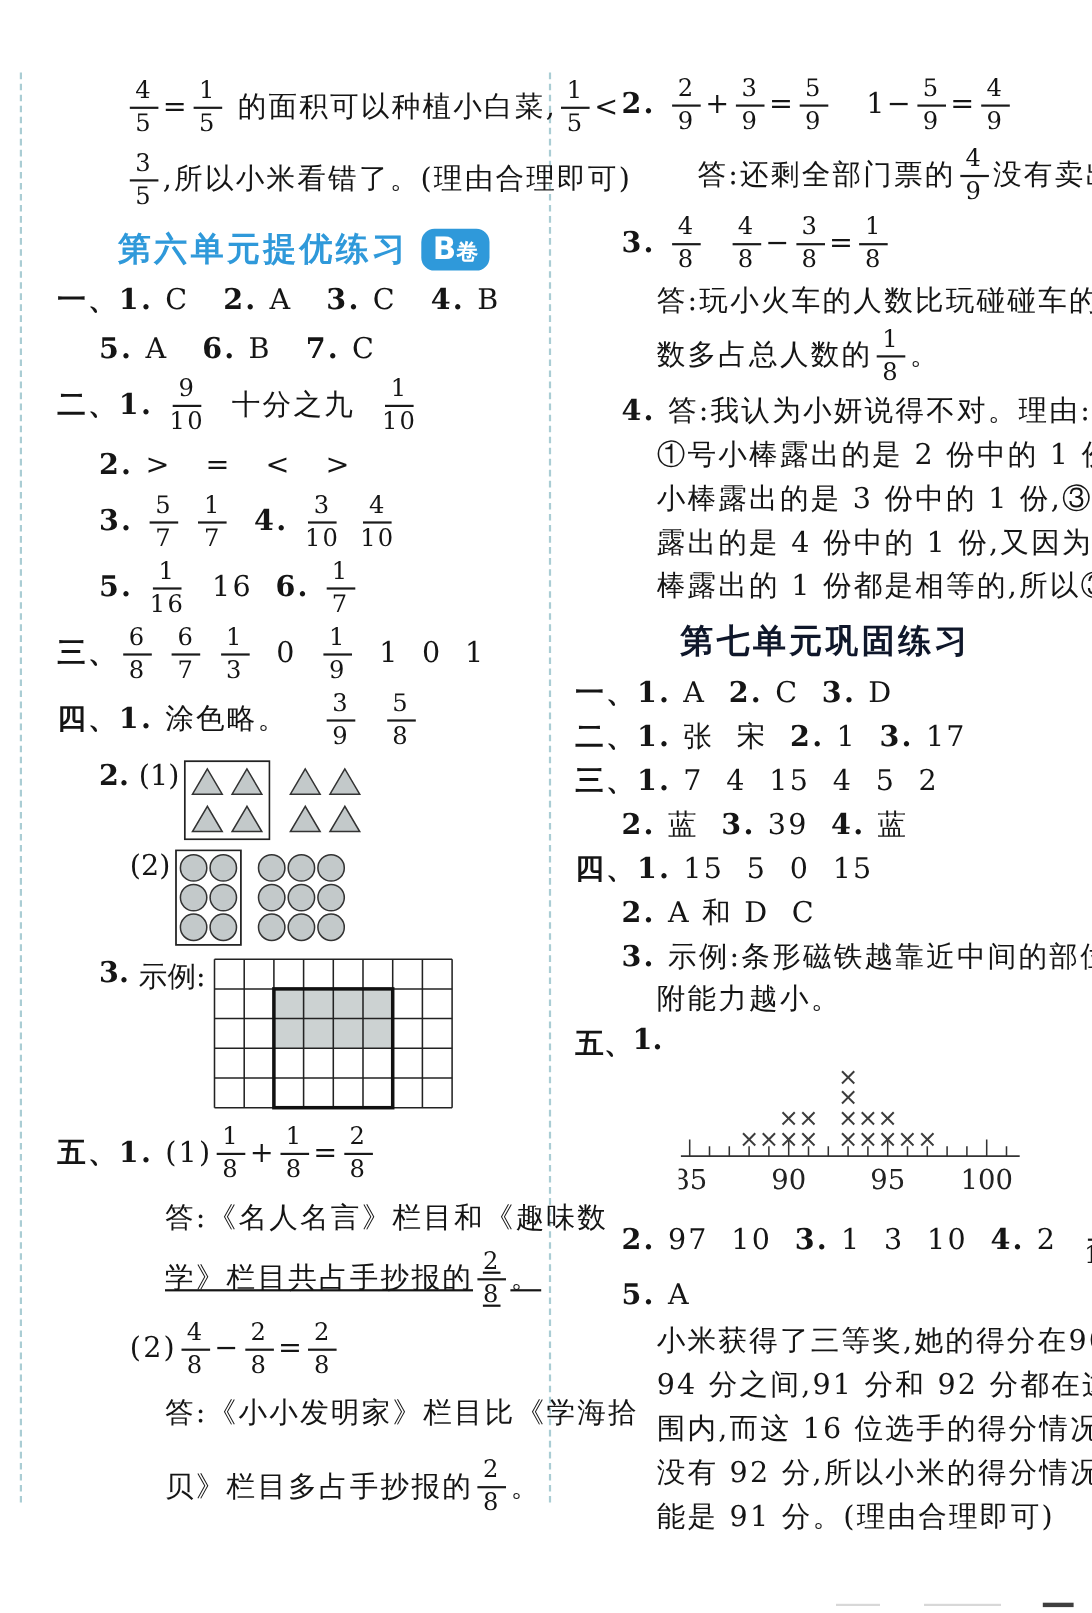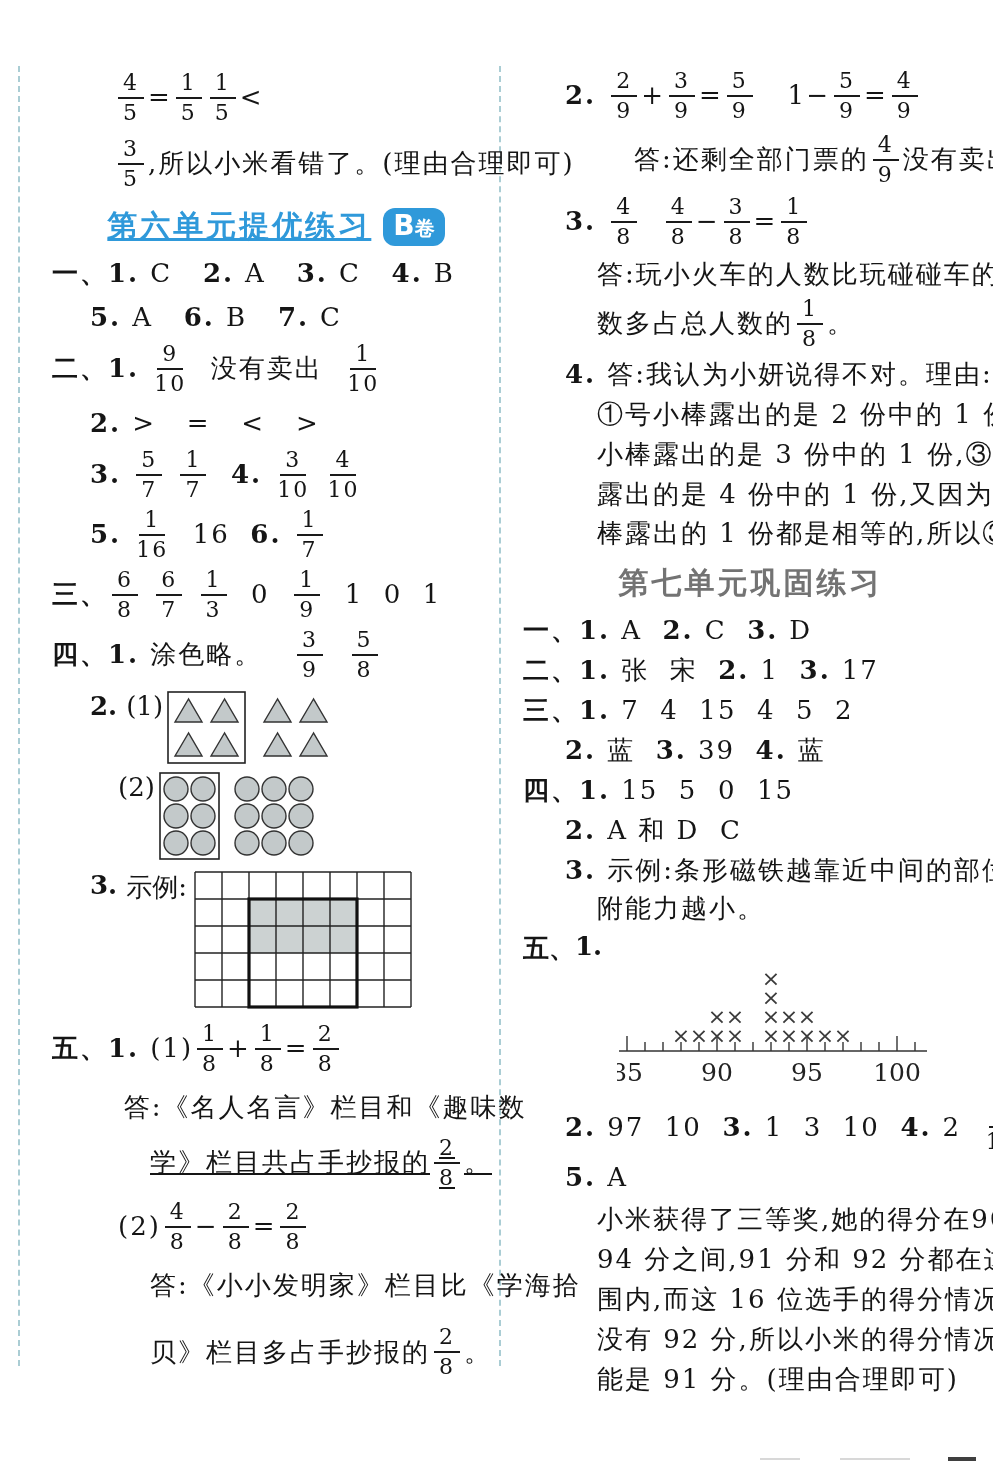--- a/index.html
+++ b/index.html
@@ -39,32 +39,32 @@
   .artifact{position:absolute;background:#d8d8d8;height:2px;}
   .artifact.dark{background:#3f3f3f;height:4px;}
 </style>
 </head>
 <body style="background: rgb(255, 255, 255); color: rgb(21, 21, 21);">
 
 <div class="divider" id="left-divider" style="border-left-color: rgb(170, 205, 212);"></div>
 <div class="divider" id="center-divider" style="border-left-color: rgb(170, 205, 212);"></div>
 
 <div class="col" id="left-col">
-    <div class="line" style="margin-top: 10px; margin-left: 62px;"><span class="frac"><span class="n">4</span><span class="d">5</span></span><span class="txt">=</span><span class="frac"><span class="n">1</span><span class="d">5</span></span><span class="frac"><span class="n">1</span><span class="d">5</span></span><span class="txt">&lt;</span></div>
+    <div class="line" style="margin-top: 10px; margin-left: 62px;"><span class="frac"><span class="n">4</span><span class="d">5</span></span><span class="txt">=</span><span class="frac"><span class="n">1</span><span class="d">5</span></span><span class="txt"> 的面积可以种植小白菜,</span><span class="frac"><span class="n">1</span><span class="d">5</span></span><span class="txt">&lt;</span></div>
     <div class="line" style="margin-top: 14px; margin-left: 62px;"><span class="frac"><span class="n">3</span><span class="d">5</span></span><span class="txt">,所以小米看错了。(理由合理即可)</span></div>
-    <div class="heading" style="color: rgb(47, 153, 218); margin-top: 16px; text-decoration: underline;">
+    <div class="heading" style="color: rgb(47, 153, 218); margin-top: 16px;">
       <span class="htxt">第六单元提优练习</span>
       <span class="badge" style="background: rgb(47, 153, 218);">
         <span class="b1">B</span>
         <span class="b2">卷</span>
       </span>
     </div>
     <div class="line" style="margin-top: 12px;"><span class="txt bd">一、</span><span class="txt bd">1. </span><span class="txt">C   </span><span class="txt bd">2. </span><span class="txt">A   </span><span class="txt bd">3. </span><span class="txt">C   </span><span class="txt bd">4. </span><span class="txt">B</span></div>
     <div class="line" style="margin-top: 14px; margin-left: 38px;"><span class="txt bd">5. </span><span class="txt">A   </span><span class="txt bd">6. </span><span class="txt">B   </span><span class="txt bd">7. </span><span class="txt">C</span></div>
-    <div class="line" style="margin-top: 10px;"><span class="txt bd">二、</span><span class="txt bd">1. </span><span class="frac"><span class="n">9</span><span class="d">10</span></span><span class="txt">  没有卖出  </span><span class="frac"><span class="n">1</span><span class="d">10</span></span></div>
+    <div class="line" style="margin-top: 10px;"><span class="txt bd">二、</span><span class="txt bd">1. </span><span class="frac"><span class="n">9</span><span class="d">10</span></span><span class="txt">  十分之九  </span><span class="frac"><span class="n">1</span><span class="d">10</span></span></div>
     <div class="line" style="margin-top: 14px; margin-left: 38px;"><span class="txt bd">2. </span><span class="txt">&gt;   =   &lt;   &gt;</span></div>
     <div class="line" style="margin-top: 10px; margin-left: 38px;"><span class="txt bd">3. </span><span class="frac"><span class="n">5</span><span class="d">7</span></span><span class="txt"> </span><span class="frac"><span class="n">1</span><span class="d">7</span></span><span class="txt">  </span><span class="txt bd">4. </span><span class="frac"><span class="n">3</span><span class="d">10</span></span><span class="txt"> </span><span class="frac"><span class="n">4</span><span class="d">10</span></span></div>
     <div class="line" style="margin-top: 8px; margin-left: 38px;"><span class="txt bd">5. </span><span class="frac"><span class="n">1</span><span class="d">16</span></span><span class="txt">  16  </span><span class="txt bd">6. </span><span class="frac"><span class="n">1</span><span class="d">7</span></span></div>
     <div class="line" style="margin-top: 8px;"><span class="txt bd">三、</span><span class="frac"><span class="n">6</span><span class="d">8</span></span><span class="txt"> </span><span class="frac"><span class="n">6</span><span class="d">7</span></span><span class="txt"> </span><span class="frac"><span class="n">1</span><span class="d">3</span></span><span class="txt">  0  </span><span class="frac"><span class="n">1</span><span class="d">9</span></span><span class="txt">  1  0  1</span></div>
     <div class="line" style="margin-top: 8px;"><span class="txt bd">四、</span><span class="txt bd">1. </span><span class="txt">涂色略。   </span><span class="frac"><span class="n">3</span><span class="d">9</span></span><span class="txt">  </span><span class="frac"><span class="n">5</span><span class="d">8</span></span></div>
     <div class="figline" style="margin-top: 10px; margin-left: 38px;"><span class="txt bd">2. </span><span class="txt">(1)</span><svg width="79" height="73" style="margin: 0px 10px 0px 4px;">
         <rect x="1" y="1" width="77" height="71" fill="none" stroke="#222" stroke-width="1.6"></rect>
         <polygon points="21.5,8 8,31 35,31" fill="#c3c9ca" stroke="#333" stroke-width="1.4"></polygon>
         <polygon points="57.5,8 44,31 71,31" fill="#c3c9ca" stroke="#333" stroke-width="1.4"></polygon>
         <polygon points="21.5,42 8,65 35,65" fill="#c3c9ca" stroke="#333" stroke-width="1.4"></polygon>
@@ -107,38 +107,38 @@
         <line x1="218" y1="2" x2="218" y2="137" stroke="#222" stroke-width="1.4"></line>
         <line x1="2" y1="2" x2="218" y2="2" stroke="#222" stroke-width="1.4"></line>
         <line x1="2" y1="29" x2="218" y2="29" stroke="#222" stroke-width="1.4"></line>
         <line x1="2" y1="56" x2="218" y2="56" stroke="#222" stroke-width="1.4"></line>
         <line x1="2" y1="83" x2="218" y2="83" stroke="#222" stroke-width="1.4"></line>
         <line x1="2" y1="110" x2="218" y2="110" stroke="#222" stroke-width="1.4"></line>
         <line x1="2" y1="137" x2="218" y2="137" stroke="#222" stroke-width="1.4"></line>
         <rect x="56" y="29" width="108" height="108" fill="none" stroke="#111" stroke-width="3.2"></rect>
       </svg></div>
     <div class="line" style="margin-top: 14px;"><span class="txt bd">五、</span><span class="txt bd">1. </span><span class="txt">(1)</span><span class="frac"><span class="n">1</span><span class="d">8</span></span><span class="txt">+</span><span class="frac"><span class="n">1</span><span class="d">8</span></span><span class="txt">=</span><span class="frac"><span class="n">2</span><span class="d">8</span></span></div>
-    <div class="line" style="margin-top: 18px; margin-left: 98px; justify-content: center;"><span class="txt">答:《名人名言》栏目和《趣味数</span></div>
+    <div class="line" style="margin-top: 18px; margin-left: 98px;"><span class="txt">答:《名人名言》栏目和《趣味数</span></div>
     <div class="line" style="margin-top: 14px; margin-left: 98px; text-decoration: underline;"><span class="txt">学》栏目共占手抄报的</span><span class="frac"><span class="n">2</span><span class="d">8</span></span><span class="txt">。</span></div>
     <div class="line" style="margin-top: 12px; margin-left: 66px;"><span class="txt">(2)</span><span class="frac"><span class="n">4</span><span class="d">8</span></span><span class="txt">−</span><span class="frac"><span class="n">2</span><span class="d">8</span></span><span class="txt">=</span><span class="frac"><span class="n">2</span><span class="d">8</span></span></div>
     <div class="line" style="margin-top: 18px; margin-left: 98px;"><span class="txt">答:《小小发明家》栏目比《学海拾</span></div>
     <div class="line" style="margin-top: 26px; margin-left: 98px;"><span class="txt">贝》栏目多占手抄报的</span><span class="frac"><span class="n">2</span><span class="d">8</span></span><span class="txt">。</span></div>
   </div>
 <div class="col" id="right-col">
     <div class="line" style="margin-top: 8px; margin-left: 42px;"><span class="txt bd">2. </span><span class="frac"><span class="n">2</span><span class="d">9</span></span><span class="txt">+</span><span class="frac"><span class="n">3</span><span class="d">9</span></span><span class="txt">=</span><span class="frac"><span class="n">5</span><span class="d">9</span></span><span class="txt">   1−</span><span class="frac"><span class="n">5</span><span class="d">9</span></span><span class="txt">=</span><span class="frac"><span class="n">4</span><span class="d">9</span></span></div>
     <div class="line" style="margin-top: 12px; margin-left: 111px;"><span class="txt">答:还剩全部门票的</span><span class="frac"><span class="n">4</span><span class="d">9</span></span><span class="txt">没有卖出。</span></div>
     <div class="line" style="margin-top: 10px; margin-left: 42px;"><span class="txt bd">3. </span><span class="frac"><span class="n">4</span><span class="d">8</span></span><span class="txt">  </span><span class="frac"><span class="n">4</span><span class="d">8</span></span><span class="txt">−</span><span class="frac"><span class="n">3</span><span class="d">8</span></span><span class="txt">=</span><span class="frac"><span class="n">1</span><span class="d">8</span></span></div>
     <div class="line" style="margin-top: 12px; margin-left: 74px;"><span class="txt">答:玩小火车的人数比玩碰碰车的人</span></div>
     <div class="line" style="margin-top: 8px; margin-left: 74px;"><span class="txt">数多占总人数的</span><span class="frac"><span class="n">1</span><span class="d">8</span></span><span class="txt">。</span></div>
     <div class="line" style="margin-top: 10px; margin-left: 42px;"><span class="txt bd">4. </span><span class="txt">答:我认为小妍说得不对。理由:因为</span></div>
     <div class="line" style="margin-top: 10px; margin-left: 74px;"><span class="txt">①号小棒露出的是 2 份中的 1 份,②号</span></div>
     <div class="line" style="margin-top: 10px; margin-left: 74px;"><span class="txt">小棒露出的是 3 份中的 1 份,③号小棒</span></div>
     <div class="line" style="margin-top: 10px; margin-left: 74px;"><span class="txt">露出的是 4 份中的 1 份,又因为三根小</span></div>
     <div class="line" style="margin-top: 10px; margin-left: 74px;"><span class="txt">棒露出的 1 份都是相等的,所以③号小</span></div>
-    <div class="heading" style="color: #737373; margin-top: 14px;">
+    <div class="heading" style="color: #0f172a; margin-top: 14px;">
       <span class="htxt">第七单元巩固练习</span>
     </div>
     <div class="line" style="margin-top: 12px;"><span class="txt bd">一、</span><span class="txt bd">1. </span><span class="txt">A  </span><span class="txt bd">2. </span><span class="txt">C  </span><span class="txt bd">3. </span><span class="txt">D</span></div>
     <div class="line" style="margin-top: 10px;"><span class="txt bd">二、</span><span class="txt bd">1. </span><span class="txt">张  宋  </span><span class="txt bd">2. </span><span class="txt">1  </span><span class="txt bd">3. </span><span class="txt">17</span></div>
     <div class="line" style="margin-top: 10px;"><span class="txt bd">三、</span><span class="txt bd">1. </span><span class="txt">7  4  15  4  5  2</span></div>
     <div class="line" style="margin-top: 10px; margin-left: 42px;"><span class="txt bd">2. </span><span class="txt">蓝  </span><span class="txt bd">3. </span><span class="txt">39  </span><span class="txt bd">4. </span><span class="txt">蓝</span></div>
     <div class="line" style="margin-top: 10px;"><span class="txt bd">四、</span><span class="txt bd">1. </span><span class="txt">15  5  0  15</span></div>
     <div class="line" style="margin-top: 10px; margin-left: 42px;"><span class="txt bd">2. </span><span class="txt">A 和 D  C</span></div>
     <div class="line" style="margin-top: 10px; margin-left: 42px;"><span class="txt bd">3. </span><span class="txt">示例:条形磁铁越靠近中间的部位吸</span></div>
     <div class="line" style="margin-top: 8px; margin-left: 74px;"><span class="txt">附能力越小。</span></div>

